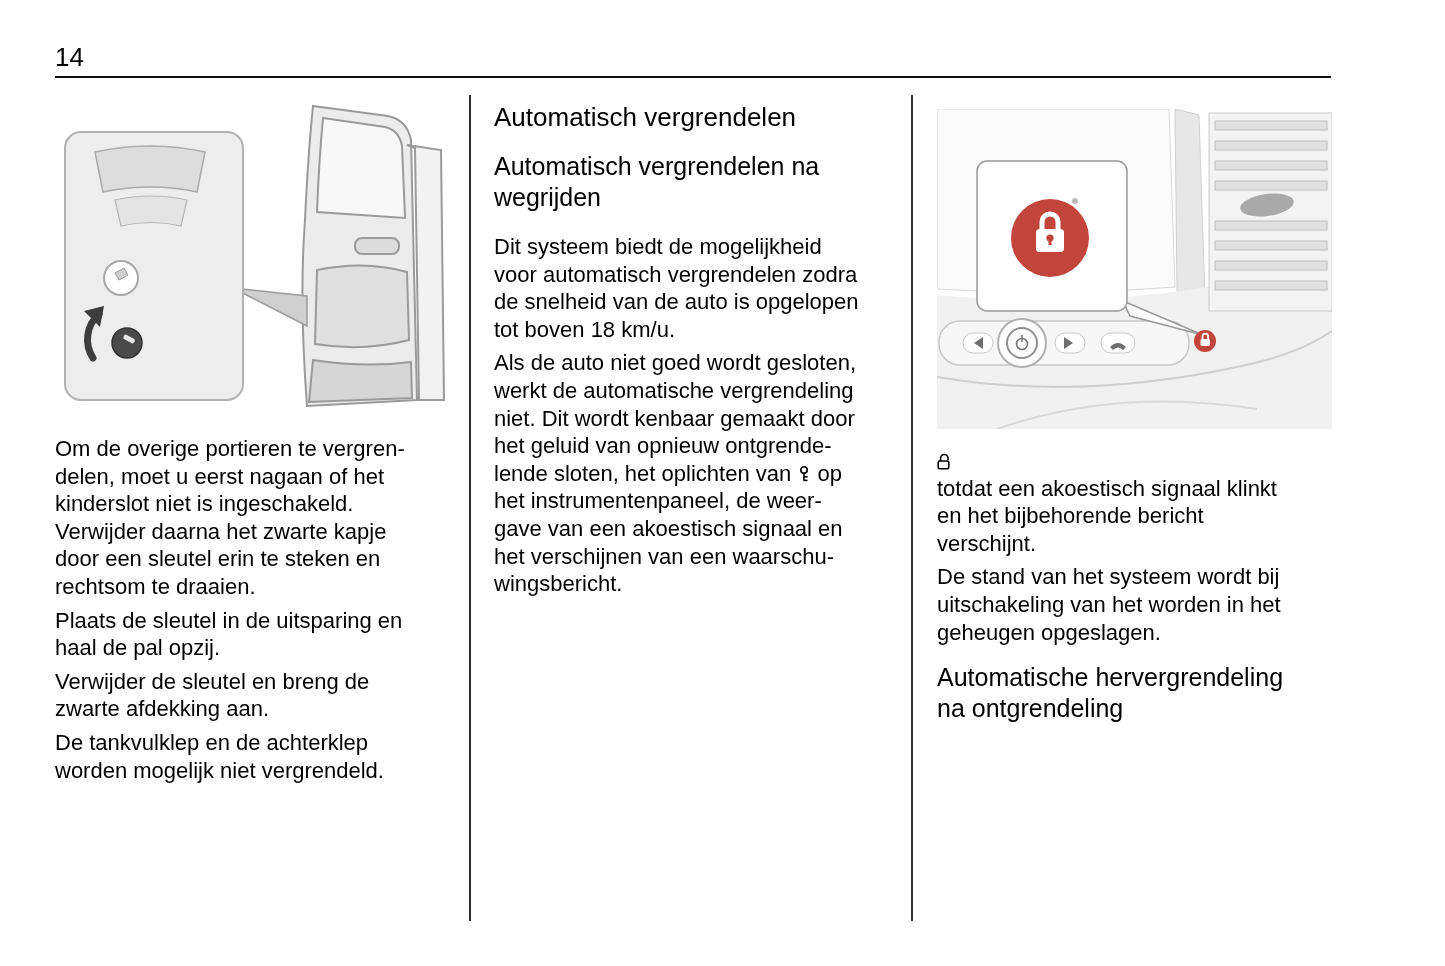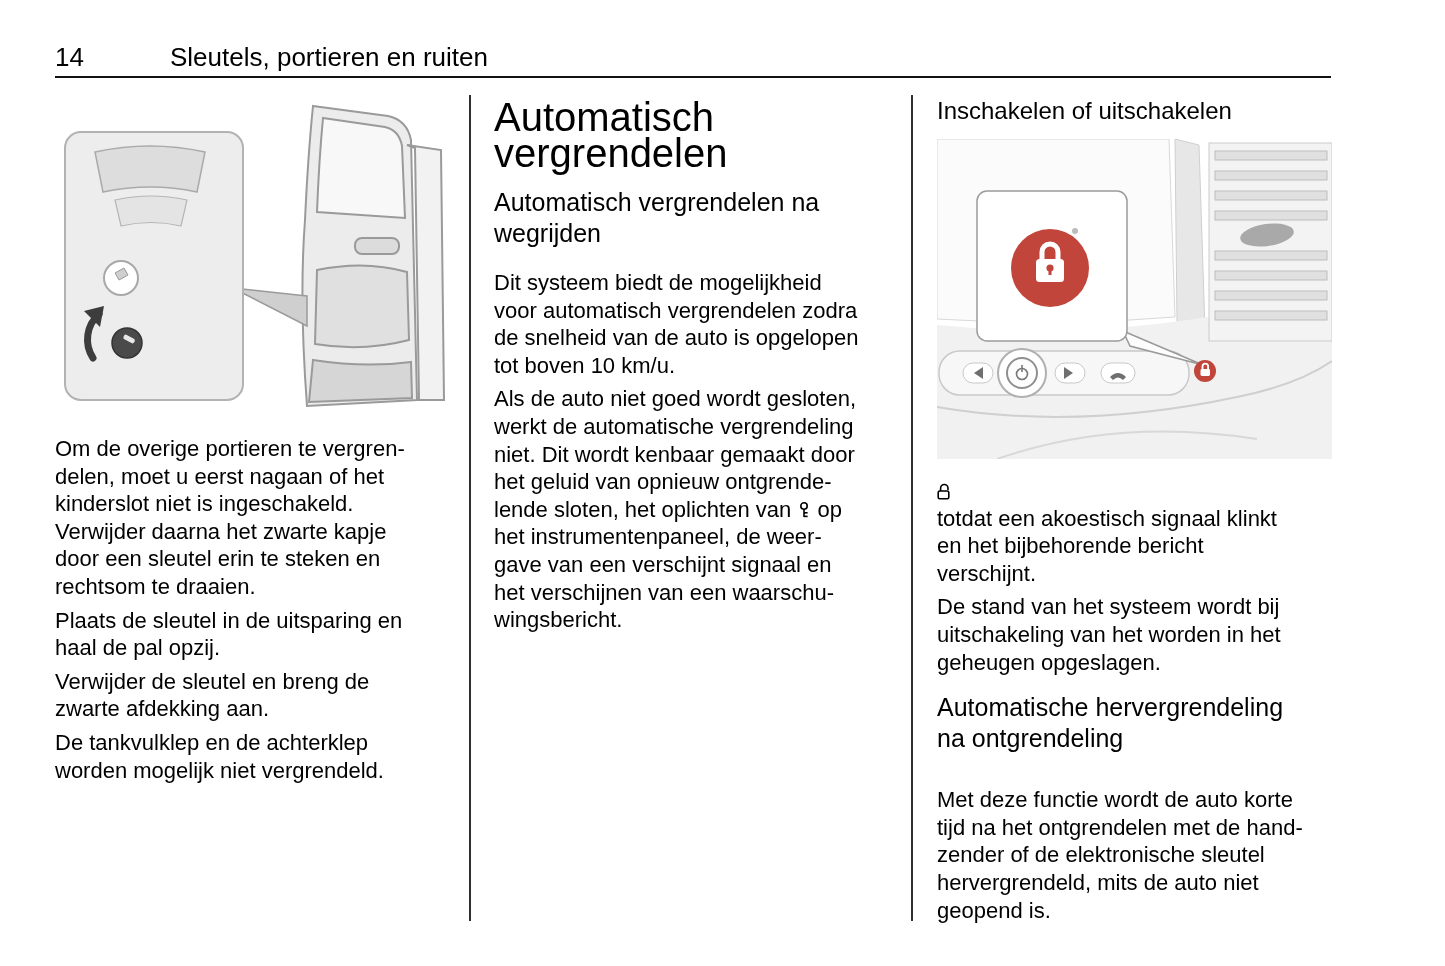--- a/index.html
+++ b/index.html
@@ -25,37 +25,36 @@
   
   .col { position: absolute; top: 95px; width: 398px; }
   .col1 { left: 55px; }
   .col2 { left: 494px; }
   .col3 { left: 937px; }
 
   figure { margin: 0; padding: 0; }
   .illus-left  { width: 395px; height: 323px; margin: 5px 0 12px; }
   .illus-right { width: 395px; height: 320px; margin: 14px 0 18px; }
 
-  .main-heading { font-size: 40px; line-height: 36px; font-weight: 400; margin: 4px 0 16px; }
+  .main-heading { font-size: 26px; line-height: 36px; font-weight: 400; margin: 4px 0 16px; }
   .sub-heading  { font-size: 25px; line-height: 31px; font-weight: 400; margin: 8px 0 20px; white-space: pre-line; }
   .col-heading  { font-size: 24px; line-height: 28px; font-weight: 400; margin: 2px 0 8px; }
   .sub-heading.mid-gap { margin: 16px 0 32px; }
 
   .body { font-size: 22px; line-height: 27.6px; margin: 0 0 6px; white-space: pre-line; }
 
   .inline-icon { display: inline-block; }
   .inline-icon svg { vertical-align: -2px; }
 </style>
 </head>
 <body>
 
 <div class="page">
 
   <span class="page-num">14</span>
-  <span class="chapter">Sleutels, portieren en ruiten</span>
   <div class="header-rule"></div>
 
   <div class="vrule vrule-1"></div>
   <div class="vrule vrule-2"></div>
 
   <section class="col col1">
     <figure class="illus-left">
       <svg width="395" height="323" viewBox="0 0 395 323">
 
         <g stroke="#9a9a9a" stroke-width="2">
@@ -96,39 +95,38 @@
 worden mogelijk niet vergrendeld.</p>
   </section>
 
   <section class="col col2">
     <h1 class="main-heading">Automatisch vergrendelen</h1>
     <h2 class="sub-heading">Automatisch vergrendelen na
 wegrijden</h2>
     <p class="body">Dit systeem biedt de mogelijkheid
 voor automatisch vergrendelen zodra
 de snelheid van de auto is opgelopen
-tot boven 10 km/u.</p>
+tot boven 18 km/u.</p>
     <p class="body"><span>Als de auto niet goed wordt gesloten,
 werkt de automatische vergrendeling
 niet. Dit wordt kenbaar gemaakt door
 het geluid van opnieuw ontgrende-
 lende sloten, het oplichten van </span><span class="inline-icon"><svg width="14" height="18" viewBox="0 0 14 18">
             <circle cx="7" cy="5" r="3.2" fill="none" stroke="#000" stroke-width="1.6"></circle>
             <line x1="7" y1="8.2" x2="7" y2="16" stroke="#000" stroke-width="1.6"></line>
             <line x1="7" y1="11.8" x2="10.6" y2="11.8" stroke="#000" stroke-width="1.6"></line>
             <line x1="7" y1="15.4" x2="10.6" y2="15.4" stroke="#000" stroke-width="1.6"></line>
           </svg></span><span> op
 het instrumentenpaneel, de weer-
-gave van een verschijnt signaal en
+gave van een akoestisch signaal en
 het verschijnen van een waarschu-
 wingsbericht.</span></p>
   </section>
 
   <section class="col col3">
-    <h2 class="col-heading">Inschakelen of uitschakelen</h2>
     <figure class="illus-right">
       <svg width="395" height="320" viewBox="0 0 395 320">
 
         <path d="M0 0 H232 L238 178 Q120 188 0 180 Z" fill="#fbfbfb" stroke="#d8d8d8"></path>
         <path d="M238 0 L262 6 L268 192 L240 182 Z" fill="#e7e7e7" stroke="#cfcfcf"></path>
 
         <path d="M0 186 Q200 206 395 150 L395 320 L0 320 Z" fill="#f1f1f1"></path>
 
         <g>
           <rect x="272" y="4" width="123" height="198" fill="#f3f3f3" stroke="#cccccc"></rect>
@@ -184,20 +182,15 @@
             <path d="M3.6 8 V5.2 a3.7 3.7 0 0 1 7.4 0 V7" fill="none" stroke="#000" stroke-width="1.6"></path>
           </svg></span><span>
 totdat een akoestisch signaal klinkt
 en het bijbehorende bericht
 verschijnt.</span></p>
     <p class="body">De stand van het systeem wordt bij
 uitschakeling van het worden in het
 geheugen opgeslagen.</p>
     <h2 class="sub-heading mid-gap">Automatische hervergrendeling
 na ontgrendeling</h2>
-    <p class="body">Met deze functie wordt de auto korte
-tijd na het ontgrendelen met de hand-
-zender of de elektronische sleutel
-hervergrendeld, mits de auto niet
-geopend is.</p>
   </section>
 
 </div>
 
 </body></html>

